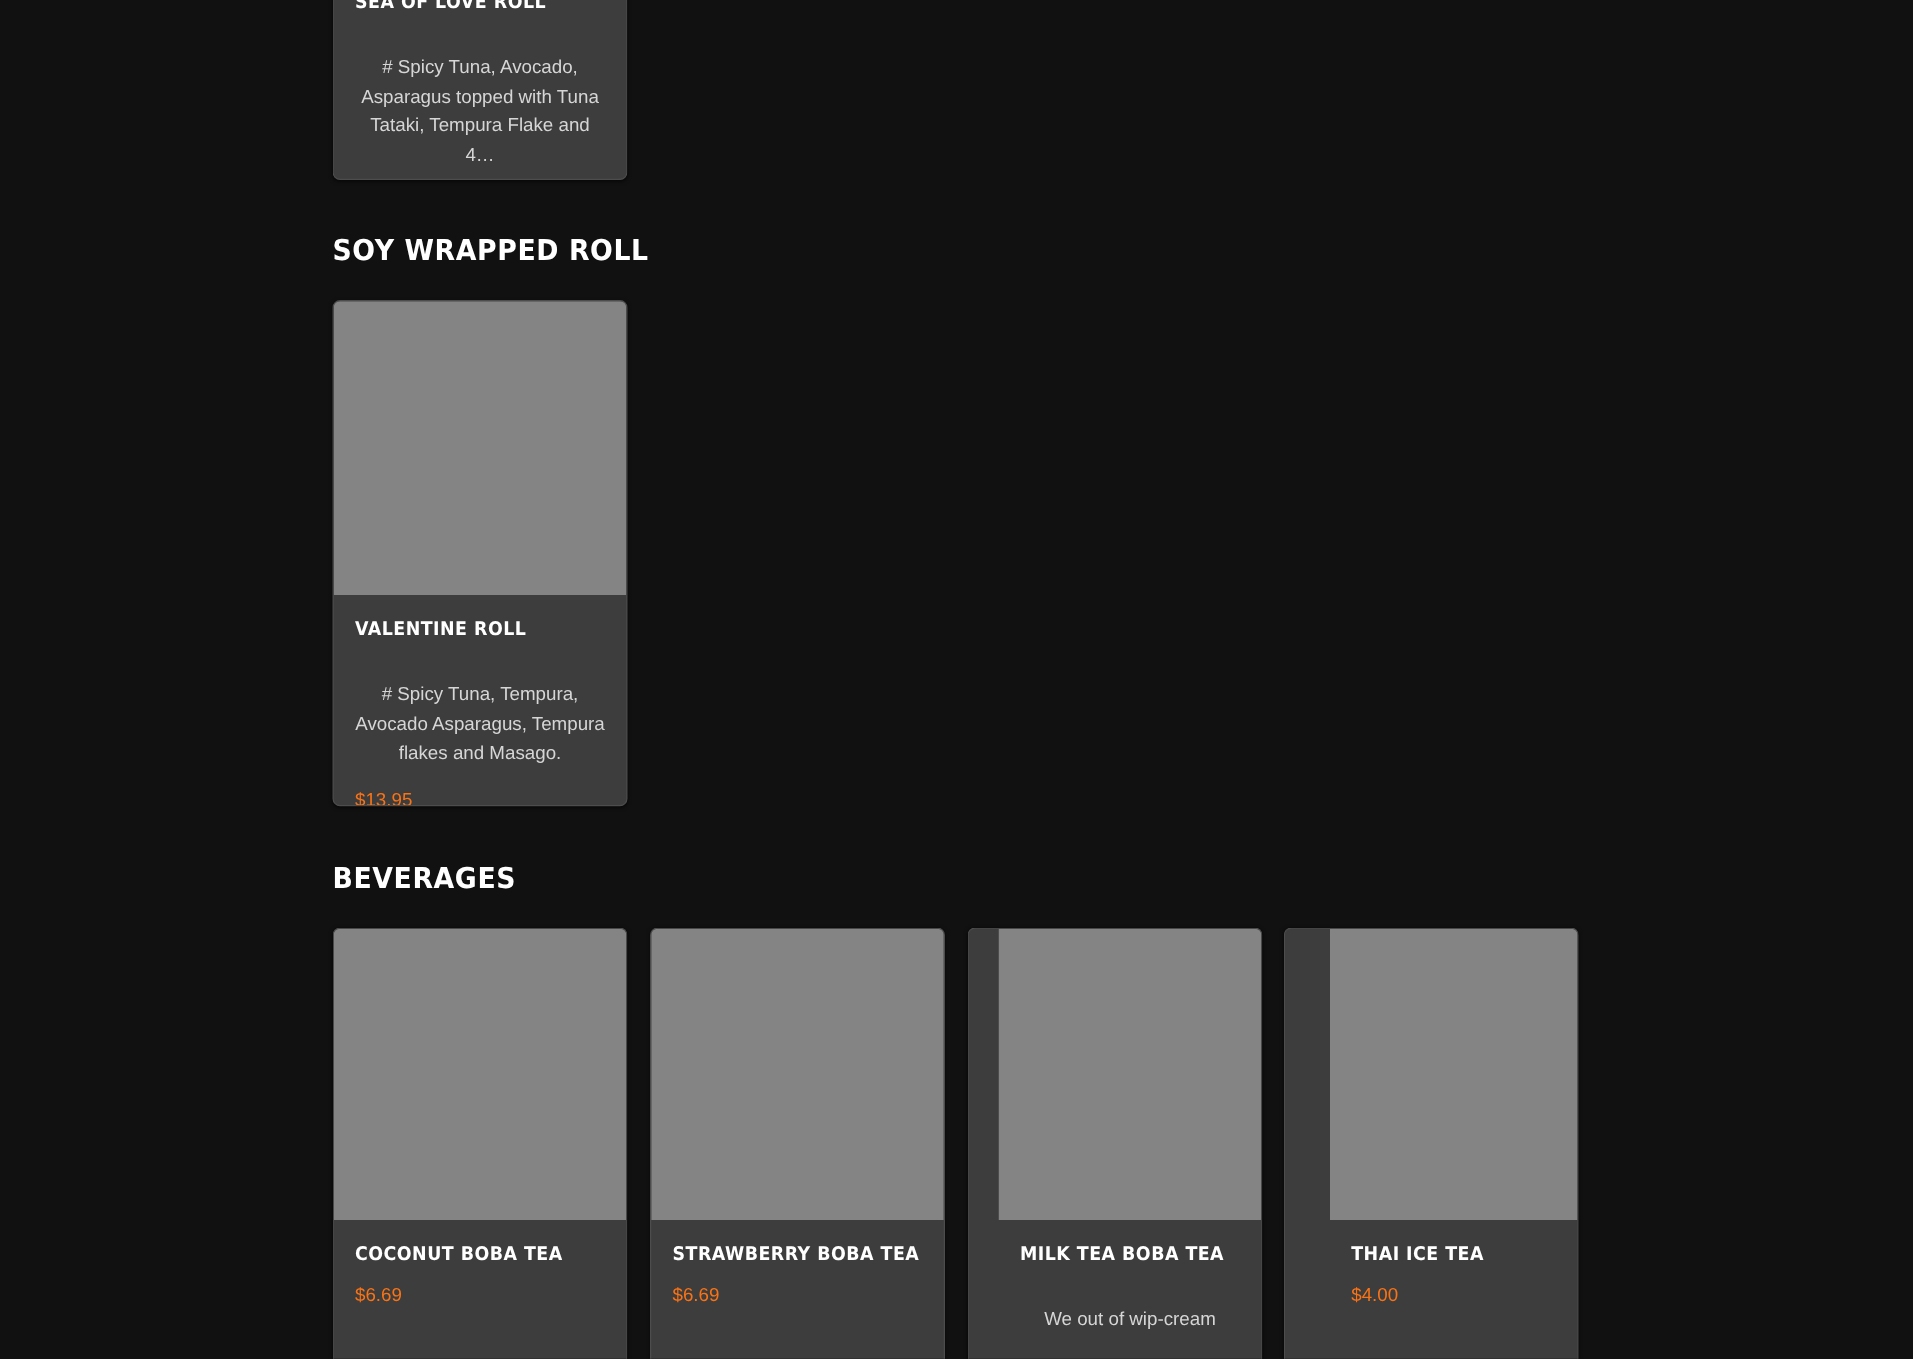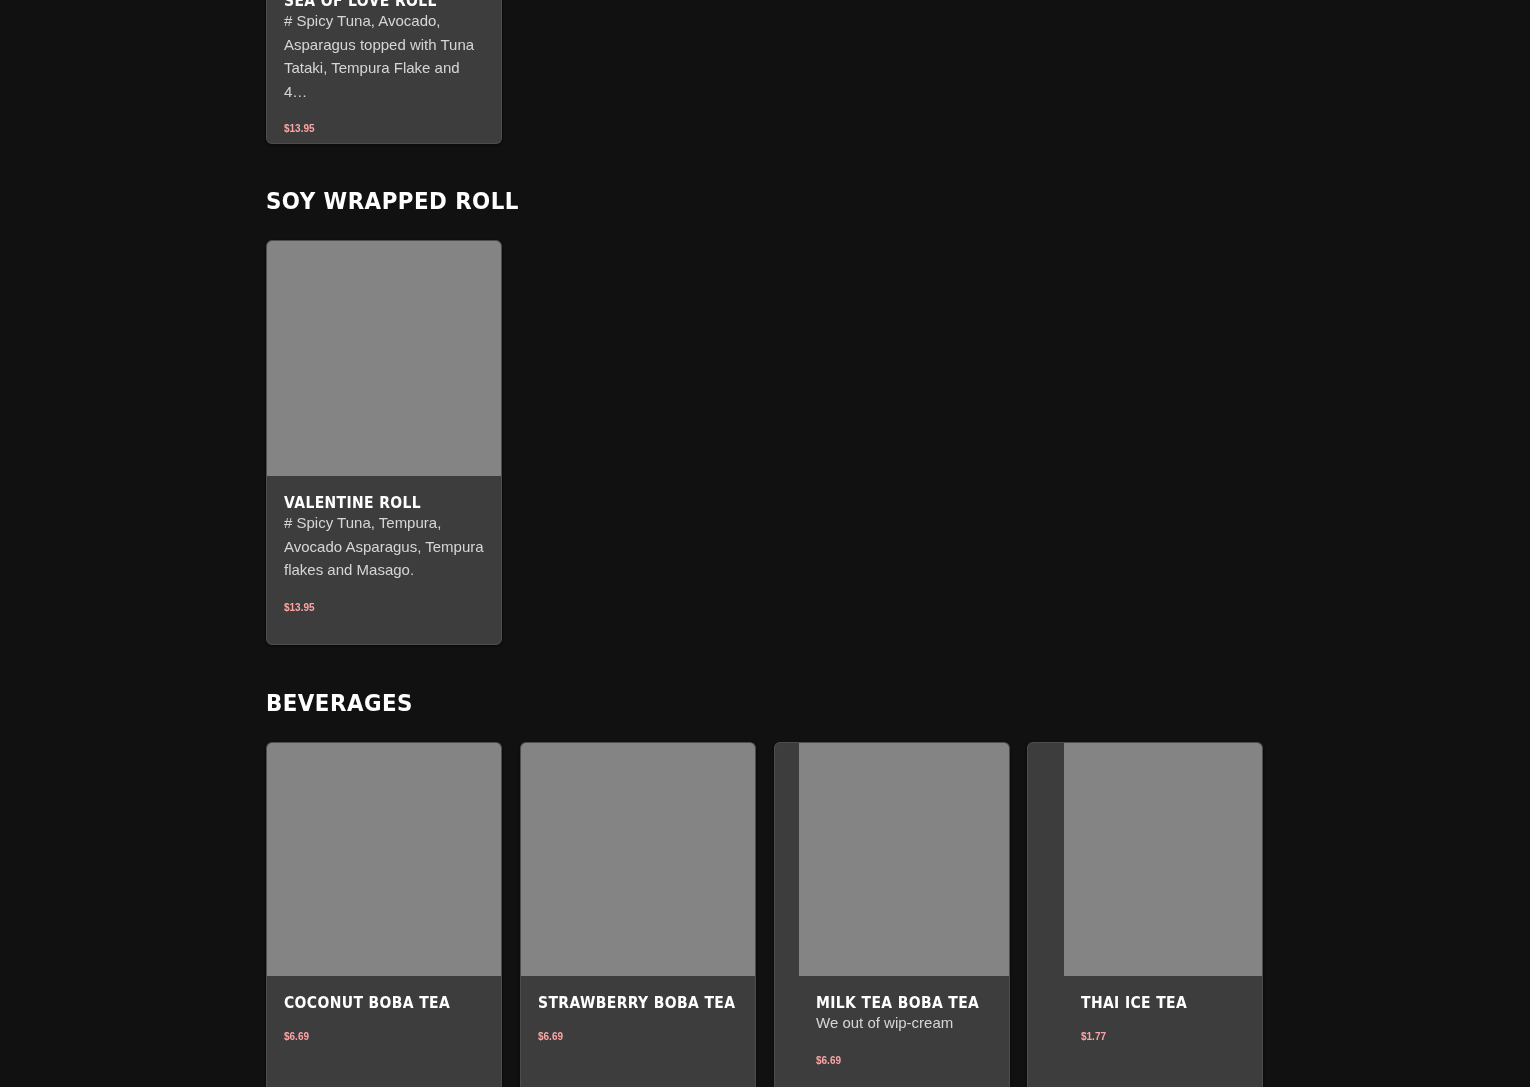--- a/index.html
+++ b/index.html
@@ -69,33 +69,34 @@
     line-height: 1;
     letter-spacing: 0.4px;
     color: #ffffff;
     text-transform: uppercase;
     transform: scaleX(0.93);
     transform-origin: left center;
     white-space: nowrap;
   }
 
   .card-desc {
-    margin-top: 0;
+    margin-top: 33px;
     font-size: 15px;
     line-height: 23.5px;
     color: #d6d6d6;
     font-weight: 400;
+    text-align: center;
   }
 
   .card-price {
     margin-top: 16px;
-    font-size: 10px;
+    font-size: 15px;
     line-height: 20px;
-    color: #fca5a5;
-    font-weight: 700;
+    color: #f97316;
+    font-weight: 400;
   }
 
   
 
   
   #card-sea-of-love {
     left: 266px;
     top: -36px;
     width: 236px;
     height: 180px;
@@ -175,17 +176,17 @@
       <div class="card-title">MILK TEA BOBA TEA</div>
       <div class="card-desc">We out of wip-cream</div>
       <div class="card-price">$6.69</div>
     </div>
   </div>
 
   <div class="card bev-card" id="card-thaiice">
     <div class="card-photo"></div>
     <div class="card-body">
       <div class="card-title">THAI ICE TEA</div>
-      <div class="card-price">$1.77</div>
+      <div class="card-price">$4.00</div>
     </div>
   </div>
 
 </div>
 
 </body></html>

